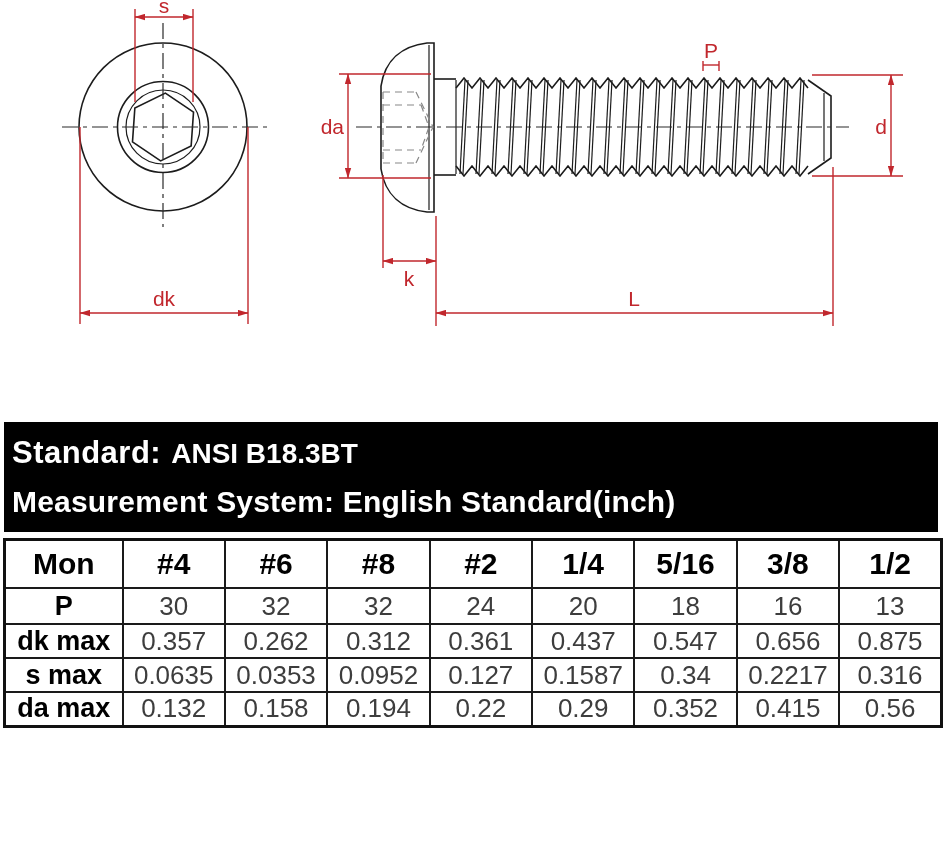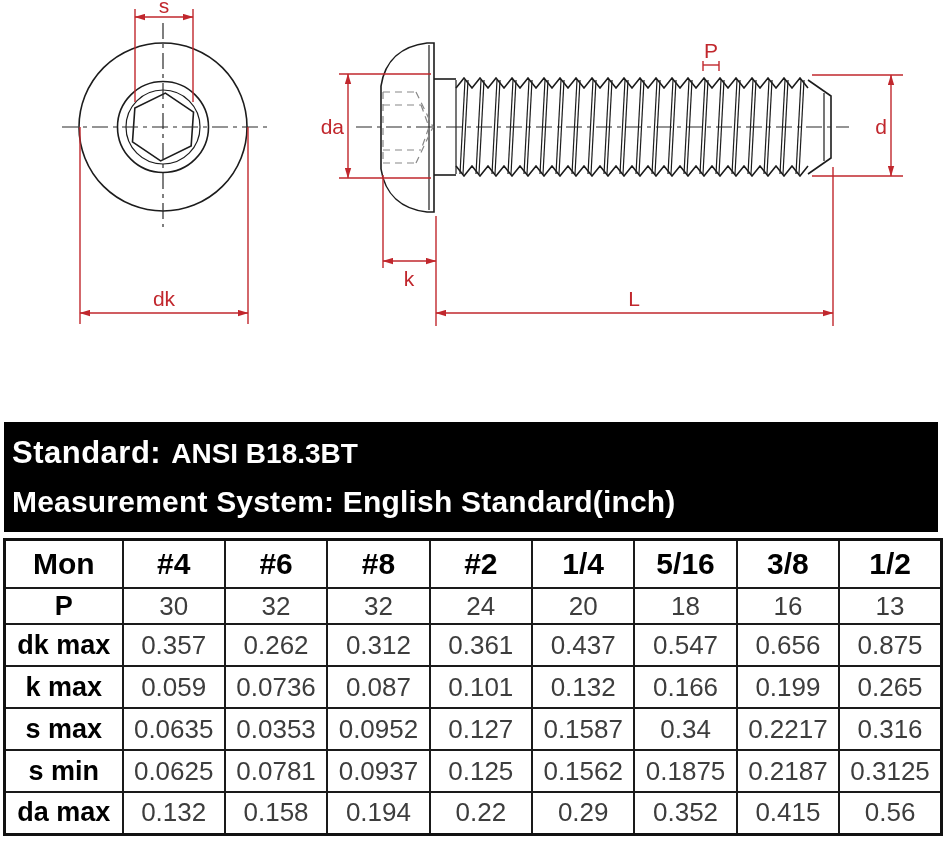--- a/index.html
+++ b/index.html
@@ -24,21 +24,21 @@
   
   .spec-table{position:absolute;left:3px;top:538px;width:940px;border-collapse:collapse;
               table-layout:fixed;background:#fff;}
   .spec-table th,.spec-table td{border:2px solid #1a1a1a;text-align:center;vertical-align:middle;
               padding:0;overflow:hidden;white-space:nowrap;}
   .spec-table{border:3px solid #111;}
   .spec-table col.c0{width:118px;}
   .spec-table thead th{height:46px;font-size:30px;font-weight:bold;color:#000;}
   .spec-table tbody th{font-size:27px;font-weight:bold;color:#000;}
   .spec-table tbody td{font-size:26px;font-weight:normal;color:#3d3d3d;}
-  .spec-table tbody tr{height:42px;}
+  .spec-table tbody tr{height:34px;}
   .spec-table tbody tr.prow{height:36px;}
 </style>
 </head>
 <body>
 
 <div class="canvas">
 
   <svg class="drawing" width="946" height="412" viewBox="0 0 946 412">
     <defs>
       <marker id="arr" viewBox="0 0 10 6" markerWidth="11" markerHeight="7" refX="9.5" refY="3" orient="auto-start-reverse" markerUnits="userSpaceOnUse">
@@ -213,53 +213,31 @@
           <td>0.357</td>
           <td>0.262</td>
           <td>0.312</td>
           <td>0.361</td>
           <td>0.437</td>
           <td>0.547</td>
           <td>0.656</td>
           <td>0.875</td>
         </tr>
         <tr>
-          <th>k max</th>
-          <td>0.059</td>
-          <td>0.0736</td>
-          <td>0.087</td>
-          <td>0.101</td>
-          <td>0.132</td>
-          <td>0.166</td>
-          <td>0.199</td>
-          <td>0.265</td>
-        </tr>
-        <tr>
           <th>s max</th>
           <td>0.0635</td>
           <td>0.0353</td>
           <td>0.0952</td>
           <td>0.127</td>
           <td>0.1587</td>
           <td>0.34</td>
           <td>0.2217</td>
           <td>0.316</td>
         </tr>
         <tr>
-          <th>s min</th>
-          <td>0.0625</td>
-          <td>0.0781</td>
-          <td>0.0937</td>
-          <td>0.125</td>
-          <td>0.1562</td>
-          <td>0.1875</td>
-          <td>0.2187</td>
-          <td>0.3125</td>
-        </tr>
-        <tr>
           <th>da max</th>
           <td>0.132</td>
           <td>0.158</td>
           <td>0.194</td>
           <td>0.22</td>
           <td>0.29</td>
           <td>0.352</td>
           <td>0.415</td>
           <td>0.56</td>
         </tr>

